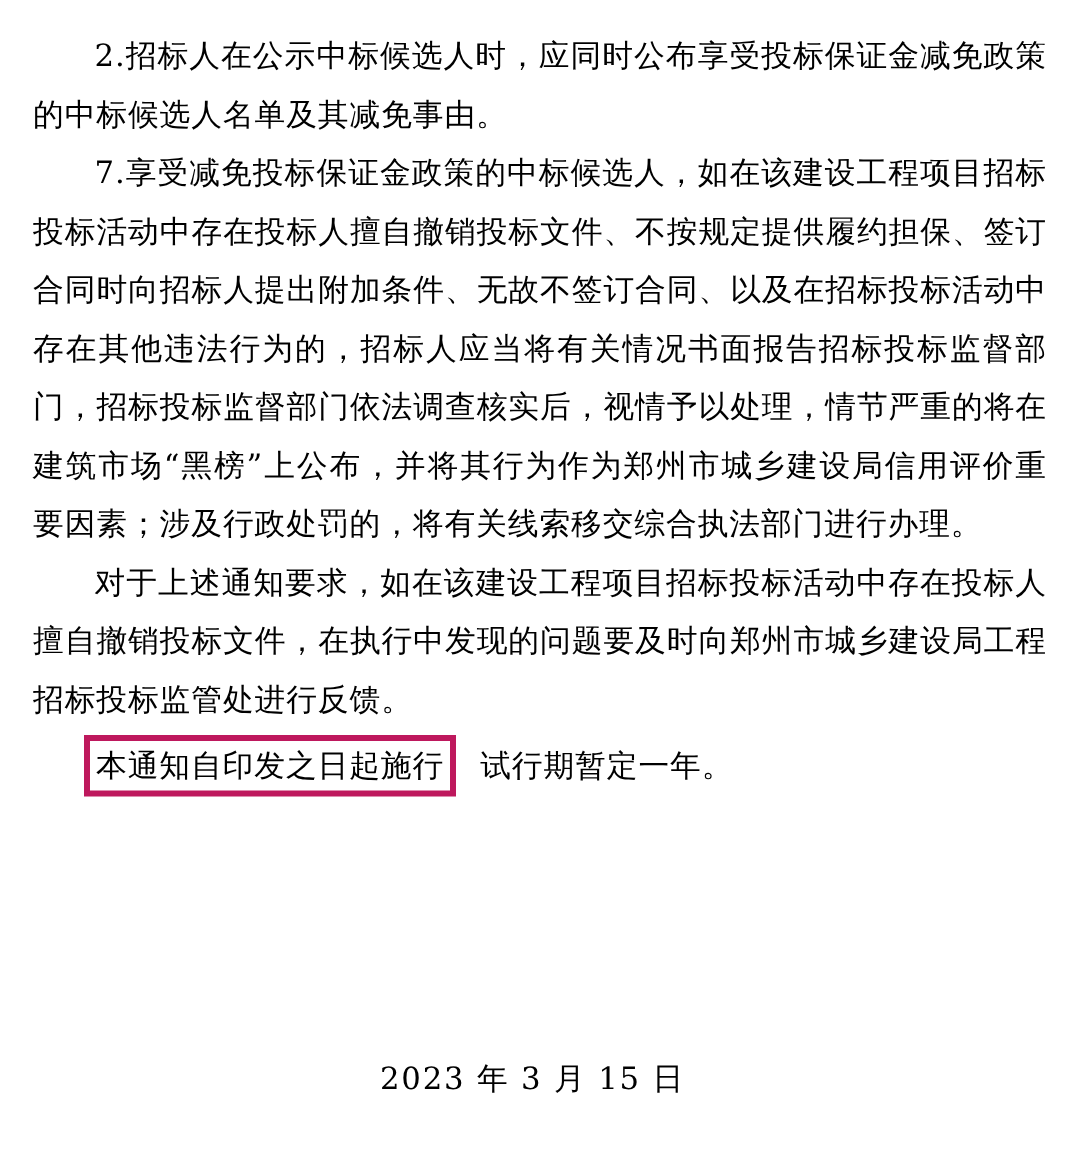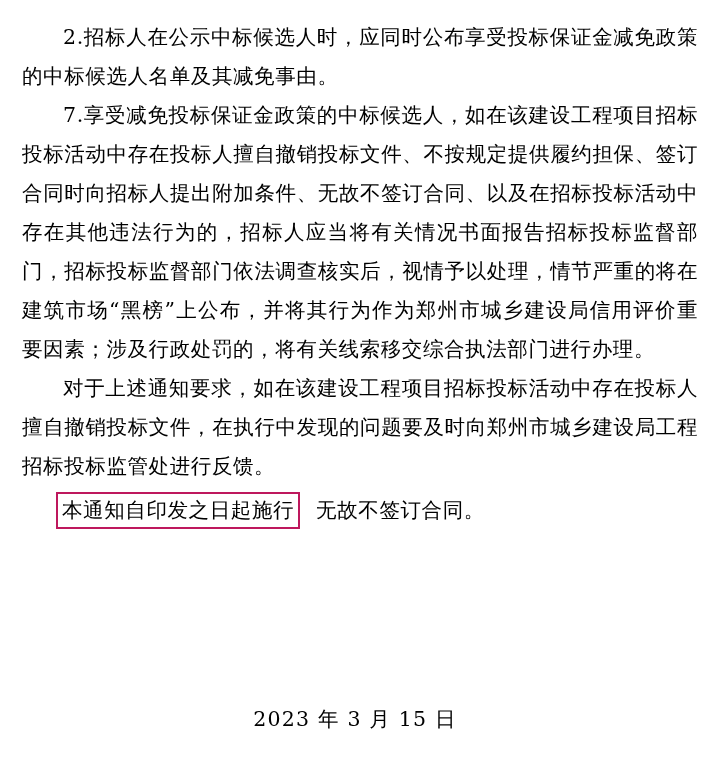--- a/index.html
+++ b/index.html
@@ -38,21 +38,21 @@
     margin-top: 4px;
     font-size: 20.5px;
     line-height: 39px;
     letter-spacing: 0.6px;
     text-indent: 0;
     padding-left: 34px;
     display: block;
   }
   .boxed {
     display: inline-block;
-    border: 2px solid #be185d;
+    border: 4px solid #be185d;
     padding: 1px 4px 2px 4px;
     line-height: 30px;
     vertical-align: middle;
   }
   .after-box {
     display: inline-block;
     padding-left: 16px;
     vertical-align: middle;
   }
   .date-line {
@@ -71,18 +71,18 @@
 
 <div class="page">
 
   <p class="para">2.招标人在公示中标候选人时，应同时公布享受投标保证金减免政策的中标候选人名单及其减免事由。</p>
 
   <p class="para">7.享受减免投标保证金政策的中标候选人，如在该建设工程项目招标投标活动中存在投标人擅自撤销投标文件、不按规定提供履约担保、签订合同时向招标人提出附加条件、无故不签订合同、以及在招标投标活动中存在其他违法行为的，招标人应当将有关情况书面报告招标投标监督部门，招标投标监督部门依法调查核实后，视情予以处理，情节严重的将在建筑市场“黑榜”上公布，并将其行为作为郑州市城乡建设局信用评价重要因素；涉及行政处罚的，将有关线索移交综合执法部门进行办理。</p>
 
   <p class="para">对于上述通知要求，如在该建设工程项目招标投标活动中存在投标人擅自撤销投标文件，在执行中发现的问题要及时向郑州市城乡建设局工程招标投标监管处进行反馈。</p>
 
   <div class="effect-line">
-    <span class="boxed">本通知自印发之日起施行</span><span class="after-box">无故不签订合同。</span>
+    <span class="boxed">本通知自印发之日起施行</span><span class="after-box">试行期暂定一年。</span>
   </div>
 
   <div class="date-line">2023 年 3 月 15 日</div>
 
 </div>
 
 </body></html>

